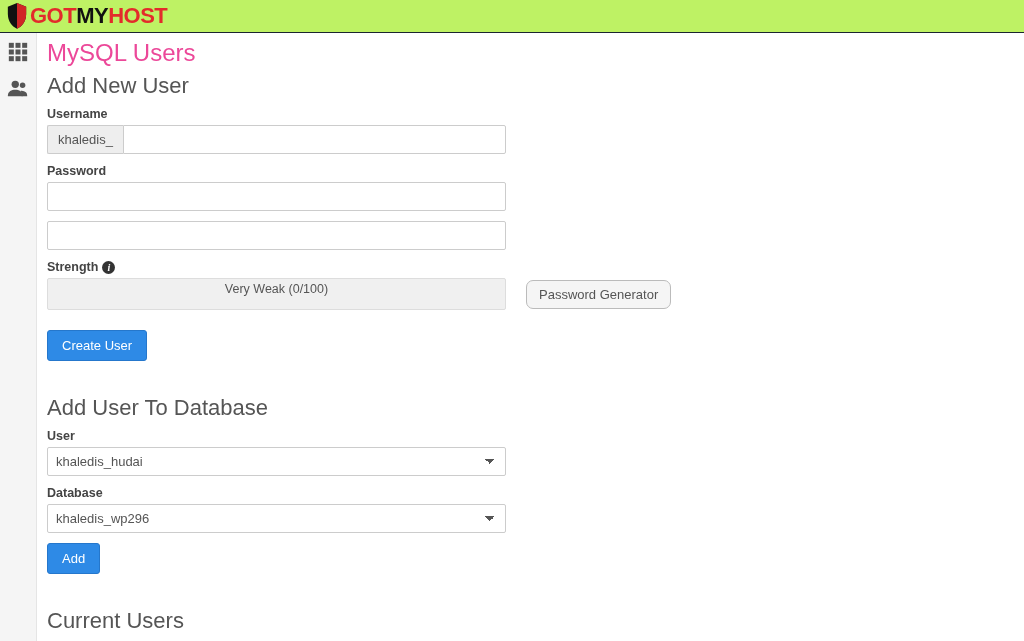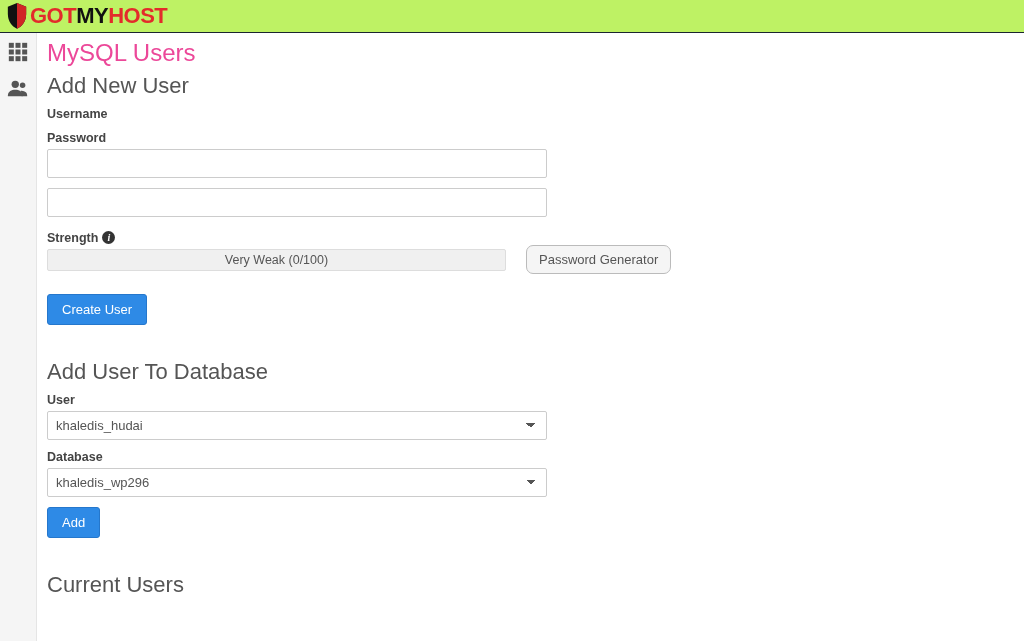--- a/index.html
+++ b/index.html
@@ -58,21 +58,21 @@
     padding: 4px 14px 30px 10px;
     max-width: 100%;
   }
 
   h1.page-title { font-size: 24px; font-weight: 400; color: #ec4899; margin: 2px 0 6px; }
   h2.section-title { font-size: 22px; font-weight: 400; color: #555; margin: 6px 0 8px; }
 
   .form-group { margin-bottom: 10px; }
   .form-label { font-size: 12.5px; font-weight: 600; color: #444; display:block; margin-bottom: 4px; }
 
-  .input-wrap { width: 500px; }
+  .input-wrap { width: 459px; }
   .prefix-wrap { display:flex; width:459px; }
   .prefix {
     background: #eee;
     border: 1px solid #ccc;
     border-right: none;
     padding: 6px 10px;
     font-size: 13px;
     color: #555;
     border-radius: 2px 0 0 2px;
   }
@@ -84,21 +84,21 @@
     border-radius: 2px;
     background:#fff;
     color:#555;
   }
   .prefix-wrap .text-input { border-radius: 0 2px 2px 0; }
 
   .strength-row { display:flex; align-items:center; gap:20px; margin-bottom: 20px;}
   .strength-left { width: 459px; }
   .strength-bar {
     width: 100%;
-    height: 22px;
+    height: 32px;
     background: #f0f0f0;
     border: 1px solid #ddd;
     border-radius: 2px;
     text-align: center;
     line-height: 20px;
     font-size: 12.5px;
     color: #555;
   }
   .strength-label { font-size: 12.5px; font-weight:600; color:#444; display:flex; align-items:center; gap:4px; margin-bottom:4px;}
   .info-icon {
@@ -164,20 +164,24 @@
   </div>
 
   <div class="content">
 
     <h1 class="page-title">MySQL Users</h1>
 
     <h2 class="section-title">Add New User</h2>
 
     <div class="form-group">
       <label class="form-label">Username</label>
+      <div class="prefix-wrap">
+        <span class="prefix">khaledis_</span>
+        <input class="text-input" type="text" style="">
+      </div>
     </div>
 
     <div class="form-group">
       <label class="form-label">Password</label>
       <div class="input-wrap">
         <input class="text-input" type="password" style="">
       </div>
     </div>
 
     <div class="form-group">

